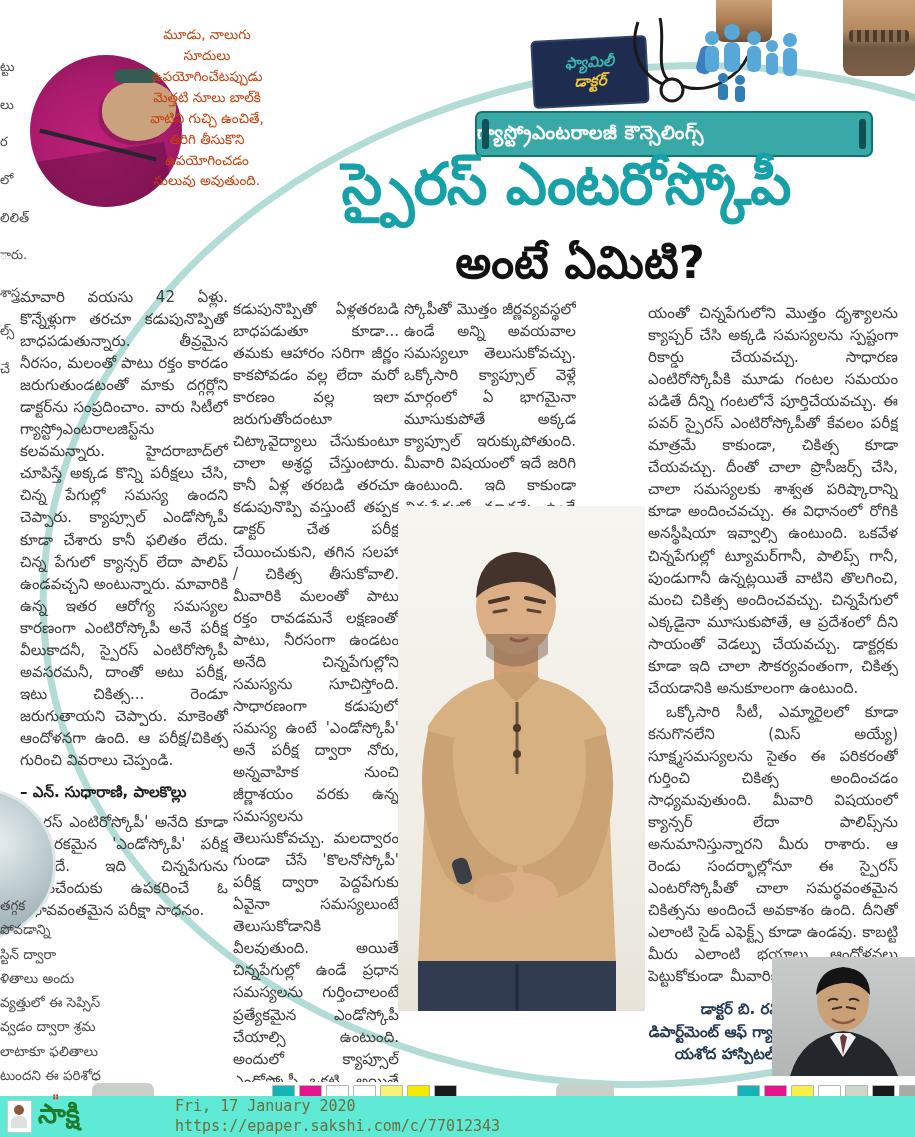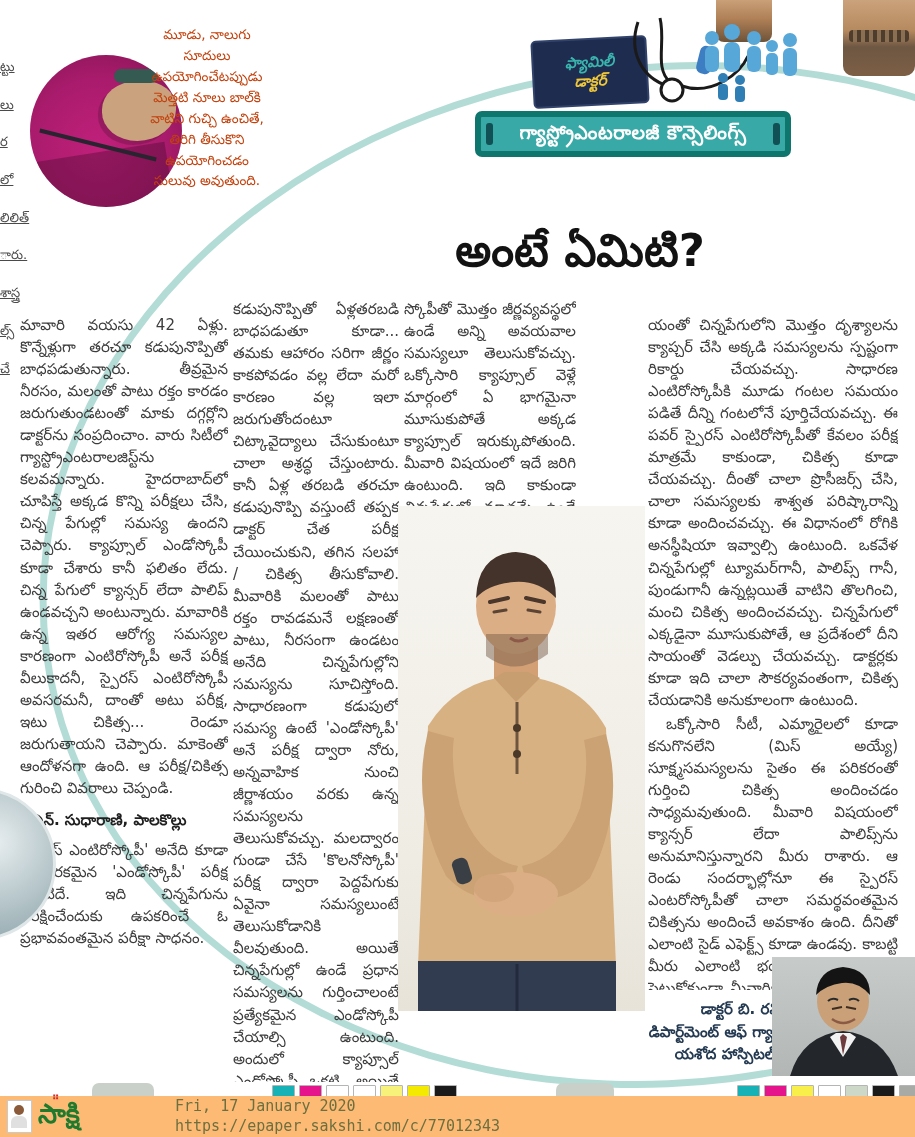--- a/index.html
+++ b/index.html
@@ -2,21 +2,21 @@
 <html><head>
 <meta charset="utf-8">
 <style>
   html,body{margin:0;padding:0;background:#e8e8e8;}
   .page{position:relative;width:915px;height:1137px;background:#fff;overflow:hidden;
         font-family:"DejaVu Sans",sans-serif;color:#3c3c3c;margin:0 auto;}
   
   .arc{position:absolute;left:38px;top:64px;width:1245px;height:1008px;border:7px solid #b4dcd6;
        border-radius:50%;transform:rotate(-7deg);}
   
-  .edge-frags-top{position:absolute;left:0;top:48px;width:44px;font-size:13px;color:#4a4a4a;overflow:hidden;height:430px;text-decoration:underline;}
+  .edge-frags-top{position:absolute;left:0;top:48px;width:44px;font-size:13px;color:#4a4a4a;overflow:hidden;height:430px;}
   .edge-frags-top .frag{display:block;line-height:2.9;}
   .edge-frags-bottom{position:absolute;left:0;top:893px;width:152px;font-size:13.5px;color:#474747;overflow:hidden;height:188px;}
   .edge-frags-bottom .frag{display:block;line-height:1.8;}
   .embroidery-photo{position:absolute;left:30px;top:55px;width:152px;height:152px;border-radius:50%;
        background:radial-gradient(circle at 45% 60%,#c0207a 0%,#a91b6c 55%,#7e1450 100%);overflow:hidden;}
   .embroidery-photo .hand{position:absolute;right:6px;top:26px;width:74px;height:60px;border-radius:50% 45% 55% 50%;
        background:#caa27e;box-shadow:-4px 4px 0 rgba(90,20,60,.35);}
   .embroidery-photo .bracelet{position:absolute;right:24px;top:14px;width:44px;height:14px;border-radius:8px;background:#355a52;}
   .embroidery-photo .needle{position:absolute;left:8px;top:88px;width:120px;height:4px;background:#2a2430;transform:rotate(14deg);}
   .embroidery-photo .shadowfold{position:absolute;left:-10px;top:98px;width:150px;height:60px;background:rgba(60,8,40,.35);transform:rotate(-9deg);}
@@ -30,56 +30,56 @@
        repeating-linear-gradient(90deg,#4e3c2c 0 4px,#8a6f52 4px 8px);border-radius:4px;}
   .blue-blob{position:absolute;left:698px;top:46px;width:15px;height:28px;border-radius:6px;background:#3d7ec2;transform:rotate(14deg);}
   
   .fd-badge{position:absolute;left:532px;top:38px;width:112px;height:64px;background:#1e2c4f;border-radius:5px;
        border:2px solid #32436b;display:flex;flex-direction:column;align-items:center;justify-content:center;
        transform:rotate(-3deg);}
   .fd-badge .l1{color:#3ab4ad;font-size:15px;font-weight:bold;font-style:italic;line-height:1.3;}
   .fd-badge .l2{color:#f0c83a;font-size:15px;font-weight:bold;font-style:italic;line-height:1.3;}
   .fd-art{position:absolute;left:620px;top:16px;}
   
-  .banner{position:absolute;left:475px;top:111px;width:316px;height:46px;background:#39a9a7;border:6px solid #0f766e;
-       border-radius:7px;display:flex;align-items:center;justify-content:center;box-sizing:border-box;}
+  .banner{position:absolute;left:475px;top:111px;width:398px;height:46px;background:#39a9a7;border:2px solid #0f766e;
+       border-radius:7px;display:flex;align-items:center;box-sizing:border-box;}
   .banner::before,.banner::after{content:"";position:absolute;top:6px;bottom:6px;width:7px;background:#115155;border-radius:3px;}
   .banner::before{left:5px;} .banner::after{right:5px;}
   .banner span{color:#fff;font-weight:bold;font-size:19px;letter-spacing:.5px;}
   .title{position:absolute;left:232px;top:150px;width:668px;font-size:58px;font-weight:bold;color:#16a1a8;
        letter-spacing:-1px;line-height:1.2;text-align:center;white-space:nowrap;}
-  .subtitle{position:absolute;left:300px;top:224px;width:560px;font-size:45px;font-weight:bold;color:#121212;text-align:center;}
+  .subtitle{position:absolute;left:300px;top:236px;width:560px;font-size:45px;font-weight:bold;color:#121212;text-align:center;}
   
   .col{position:absolute;font-size:15px;line-height:1.47;text-align:justify;color:#3c3c3c;overflow:hidden;}
-  .q-col{left:20px;top:314px;width:208px;height:784px;}
+  .q-col{left:20px;top:286px;width:208px;height:784px;}
   .q-col .byline{font-weight:bold;color:#1f1f1f;text-align:left;margin:6px 0 8px;}
   .q-col p{margin:0 0 10px;}
   .col2{left:233px;top:298px;width:166px;height:784px;}
   .col3a{left:404px;top:298px;width:172px;height:210px;}
   .col3b{left:547px;top:510px;width:97px;height:470px;font-size:14px;line-height:1.5;}
   .col4{left:648px;top:298px;width:250px;height:692px;}
-  .col4 p{margin:16px 0 0;} .col4 p+p{text-indent:18px;margin-top:2px;}
+  .col4 p{margin:4px 0 0;} .col4 p+p{text-indent:18px;margin-top:2px;}
   
   .man-photo{position:absolute;left:398px;top:506px;width:247px;height:505px;
        background:linear-gradient(180deg,#f7f5f0 0%,#efece4 70%,#e7e3d9 100%);}
   
   .glass-photo{position:absolute;left:-96px;top:788px;width:146px;height:146px;border-radius:50%;
        background:radial-gradient(circle at 60% 35%,#e8eef0 0%,#b9c8cc 45%,#7f989e 100%);border:3px solid #dfe7e8;}
   
   .doctor-caption{position:absolute;left:578px;top:998px;width:288px;text-align:right;font-weight:bold;
        font-size:15px;line-height:1.5;color:#243a52;}
   .doctor-photo{position:absolute;left:772px;top:957px;width:143px;height:119px;overflow:hidden;
        background:linear-gradient(180deg,#c7cbc9 0%,#b2b6b4 100%);}
   
   .tab{position:absolute;height:13px;background:#c9cfc9;border-radius:7px 7px 0 0;}
   .tab1{left:92px;top:1083px;width:62px;} .tab2{left:556px;top:1083px;width:58px;}
   .marks{position:absolute;top:1085px;display:flex;gap:4px;}
   .marks-left{left:272px;} .marks-right{left:737px;}
   .marks .swatch{display:block;width:23px;height:13px;border:1px solid #b5b5b5;border-radius:1px;box-sizing:border-box;}
-  .footer{position:absolute;left:0;top:1096px;width:915px;height:41px;background:#fdba74;}
+  .footer{position:absolute;left:0;top:1096px;width:915px;height:41px;background:#5eead4;}
   .press-photo{position:absolute;left:7px;top:4px;width:23px;height:31px;background:#fff;border:1px solid #c9c9c9;}
   .press-photo .head{position:absolute;left:6px;top:4px;width:10px;height:10px;border-radius:50%;background:#8a5a3a;}
   .press-photo .body{position:absolute;left:3px;top:15px;width:16px;height:12px;border-radius:6px 6px 0 0;background:#e0e0e0;}
   .sakshi-logo{position:absolute;left:38px;top:2px;font-size:27px;font-weight:bold;color:#1f7a2e;line-height:1.2;}
   .sakshi-logo::before{content:"⠶";position:absolute;left:14px;top:-7px;font-size:10px;color:#d42a2a;}
   .footer-text{position:absolute;left:175px;top:1px;font-family:"DejaVu Sans Mono",monospace;
        font-size:15px;line-height:1.3;color:#6d6f3f;}
   .footer-text .url{display:block;}
 </style>
 </head>
@@ -137,20 +137,21 @@
       <circle cx="103" cy="62" r="5"></circle>
         <rect x="98" y="68" width="10" height="16" rx="4"></rect>
       <circle cx="120" cy="64" r="5"></circle>
         <rect x="115" y="70" width="10" height="16" rx="4"></rect>
     </g>
   </svg>
 
   <div class="banner">
     <span>గ్యాస్ట్రోఎంటరాలజీ కౌన్సెలింగ్స్</span>
   </div>
+  <div class="title">స్పైరస్ ఎంటరోస్కోపీ</div>
   <div class="subtitle">అంటే ఏమిటి?</div>
 
   <div class="col q-col">
     <p>మావారి వయసు 42 ఏళ్లు. కొన్నేళ్లుగా తరచూ కడుపునొప్పితో బాధపడుతున్నారు. తీవ్రమైన నీరసం, మలంతో పాటు రక్తం కారడం జరుగుతుండటంతో మాకు దగ్గర్లోని డాక్టర్‌ను సంప్రదించాం. వారు సిటీలో గ్యాస్ట్రోఎంటరాలజిస్ట్‌ను కలవమన్నారు. హైదరాబాద్‌లో చూపిస్తే అక్కడ కొన్ని పరీక్షలు చేసి, చిన్న పేగుల్లో సమస్య ఉందని చెప్పారు. క్యాప్సూల్ ఎండోస్కోపీ కూడా చేశారు కానీ ఫలితం లేదు. చిన్న పేగులో క్యాన్సర్ లేదా పాలిప్ ఉండవచ్చని అంటున్నారు. మావారికి ఉన్న ఇతర ఆరోగ్య సమస్యల కారణంగా ఎంటిరోస్కోపీ అనే పరీక్ష వీలుకాదనీ, స్పైరస్ ఎంటిరోస్కోపీ అవసరమనీ, దాంతో అటు పరీక్ష, ఇటు చికిత్స... రెండూ జరుగుతాయని చెప్పారు. మాకెంతో ఆందోళనగా ఉంది. ఆ పరీక్ష/చికిత్స గురించి వివరాలు చెప్పండి.</p>
     <div class="byline">– ఎన్. సుధారాణి, పాలకొల్లు</div>
     <p>'స్పైరస్ ఎంటిరోస్కోపీ' అనేది కూడా ఒక రకమైన 'ఎండోస్కోపీ' పరీక్ష లాంటిదే. ఇది చిన్నపేగును పరీక్షించేందుకు ఉపకరించే ఓ ప్రభావవంతమైన పరీక్షా సాధనం.</p>
   </div>
   <div class="col col2">కడుపునొప్పితో ఏళ్లతరబడి బాధపడుతూ కూడా... తమకు ఆహారం సరిగా జీర్ణం కాకపోవడం వల్ల లేదా మరో కారణం వల్ల ఇలా జరుగుతోందంటూ చిట్కావైద్యాలు చేసుకుంటూ చాలా అశ్రద్ధ చేస్తుంటారు. కానీ ఏళ్ల తరబడి తరచూ కడుపునొప్పి వస్తుంటే తప్పక డాక్టర్ చేత పరీక్ష చేయించుకుని, తగిన సలహా / చికిత్స తీసుకోవాలి. మీవారికి మలంతో పాటు రక్తం రావడమనే లక్షణంతో పాటు, నీరసంగా ఉండటం అనేది చిన్నపేగుల్లోని సమస్యను సూచిస్తోంది. సాధారణంగా కడుపులో సమస్య ఉంటే 'ఎండోస్కోపీ' అనే పరీక్ష ద్వారా నోరు, అన్నవాహిక నుంచి జీర్ణాశయం వరకు ఉన్న సమస్యలను తెలుసుకోవచ్చు. మలద్వారం గుండా చేసే 'కొలనోస్కోపీ' పరీక్ష ద్వారా పెద్దపేగుకు ఏవైనా సమస్యలుంటే తెలుసుకోడానికి వీలవుతుంది. అయితే చిన్నపేగుల్లో ఉండే ప్రధాన సమస్యలను గుర్తించాలంటే ప్రత్యేకమైన ఎండోస్కోపీ చేయాల్సి ఉంటుంది. అందులో క్యాప్సూల్ ఎండోస్కోపీ ఒకటి. అయితే మీవారి విషయంలో ఆ పరీక్ష చేసినా ఫలితం రాలేదని రాశారు. సాధారణంగా క్యాప్సూల్ ఎండో</div>
   <div class="col col3a">స్కోపీతో మొత్తం జీర్ణవ్యవస్థలో ఉండే అన్ని అవయవాల సమస్యలూ తెలుసుకోవచ్చు. ఒక్కోసారి క్యాప్సూల్ వెళ్లే మార్గంలో ఏ భాగమైనా మూసుకుపోతే అక్కడ క్యాప్సూల్ ఇరుక్కుపోతుంది. మీవారి విషయంలో ఇదే జరిగి ఉంటుంది. ఇది కాకుండా చిన్నపేగులో మాత్రమే ఉండే సమస్యలను తెలుసుకోడానికి చేసే మరో పరీక్ష 'ఎంటరోస్కోపీ'. బెలూన్ సహాయంతో చేసే ఈ పరీక్ష</div>
   <div class="col col3b">కొంతమందికి సూట్ కాదు. టైమ్ ఎక్కువ తీసుకుంటుంది. మీవారిలాగా ఇతర ఆరోగ్య సమస్యలు ఉన్న వారికి ఈ పరీక్ష వీలు కాదు. అందుకే మీవారికి పవర్ స్పైరస్ ఎంటరోస్కోపీ అనే పరీక్షను సూచించి ఉంటారు. ఇది చాలా సరళమైన, సురక్షితమైన, ప్రభావవంతమైన వైద్యపరీక్ష. చాలా తక్కువ సమయంలోనే దీన్ని చేయవచ్చు. ఈ ఎండోస్కోపీలో బెలూన్‌కు బదులు ఓవర్‌ట్యూబ్‌ను ఉపయోగిస్తారు. ఈ ఓవర్‌ట్యూబ్ సహా</div>
@@ -177,20 +178,30 @@
       <path d="M208 228 Q228 300 192 372 Q166 398 132 392 L124 360 Q164 352 182 302 Q192 260 186 234 Z" fill="#cba274"></path>
       <ellipse cx="118" cy="388" rx="42" ry="22" fill="#dcae85"></ellipse>
       <ellipse cx="96" cy="382" rx="20" ry="14" fill="#d3a57b"></ellipse>
       <rect x="56" y="352" width="16" height="26" rx="6" fill="#3a3f46" transform="rotate(-18 64 365)"></rect>
       <rect x="20" y="455" width="198" height="50" fill="#323c50"></rect>
       <line x1="119" y1="458" x2="119" y2="505" stroke="#222b3c" stroke-width="3"></line>
     </svg>
   </div>
 
   <div class="glass-photo"></div>
+  <div class="edge-frags-bottom">
+      <span class="frag">తగ్గక</span>
+      <span class="frag">పోవడాన్ని</span>
+      <span class="frag">స్టిన్ ద్వారా</span>
+      <span class="frag">ళితాలు అందు</span>
+      <span class="frag">వ్యత్తులో ఈ సెప్సిస్</span>
+      <span class="frag">వ్వడం ద్వారా శ్రమ</span>
+      <span class="frag">లాటాకూ ఫలితాలు</span>
+      <span class="frag">టుందని ఈ పరిశోధ</span>
+    </div>
 
   <div class="doctor-caption">
     <div>డాక్టర్ బి. రవిశంకర్, డైరెక్టర్,</div>
     <div>డిపార్ట్‌మెంట్ ఆఫ్ గ్యాస్ట్రోఎంటరాలజీ,</div>
     <div>యశోద హాస్పిటల్స్, సికింద్రాబాద్.</div>
   </div>
   <div class="doctor-photo">
     <svg width="143" height="119" viewBox="0 0 143 119">
       <rect width="143" height="119" fill="none"></rect>
       <path d="M18 119 Q30 78 71 74 Q112 78 126 119 Z" fill="#23262b"></path>

